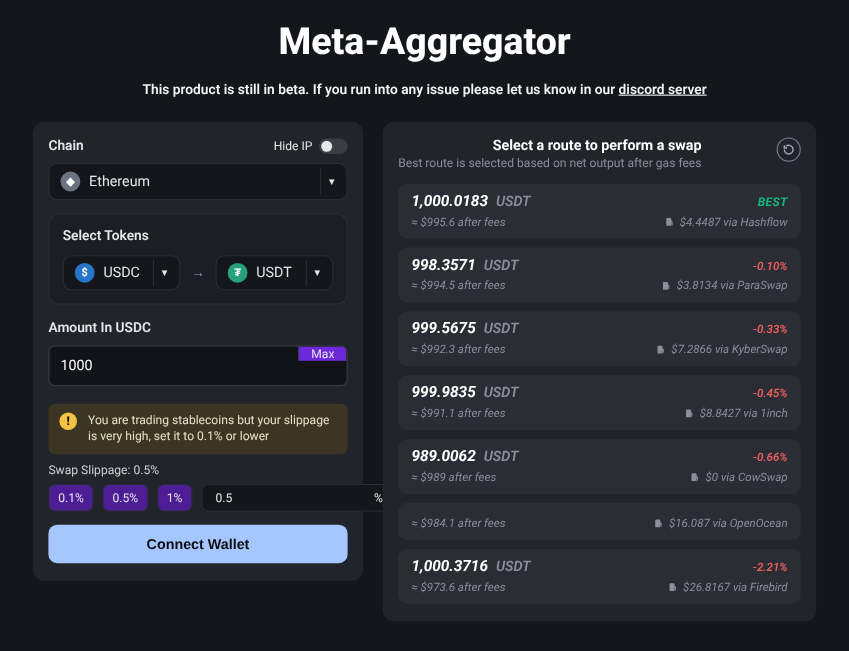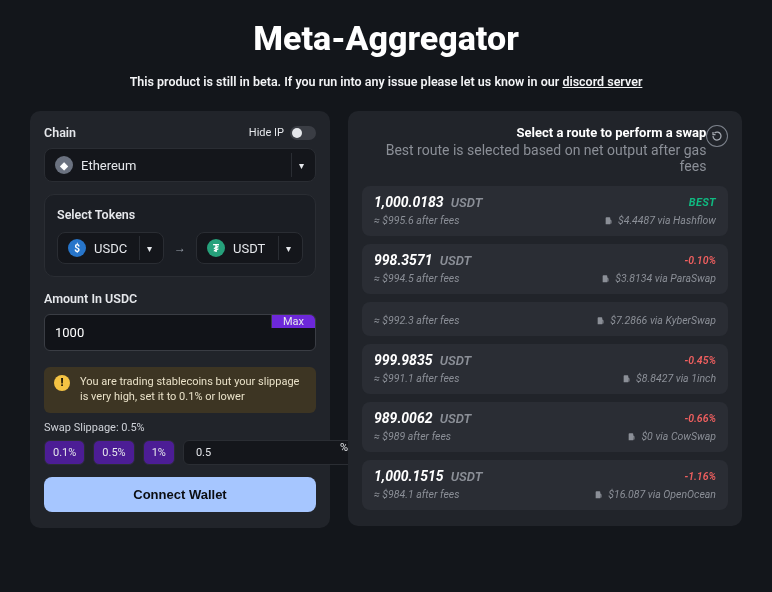--- a/index.html
+++ b/index.html
@@ -119,37 +119,37 @@
     font-size:11px; font-weight:800; display:flex; align-items:center; justify-content:center; flex:0 0 16px;
   }
 
   .slip-label { margin-top:8px; font-size:11px; color:#cfd2d8; }
   .slip-row { margin-top:6px; display:flex; gap:8px; align-items:center; }
   .slip-btn {
     background:#4c1d95; border:1px solid #2a2d33; border-radius:6px;
     font-size:11px; color:#e5e7eb; padding:5px 8px; cursor:pointer;
   }
   .slip-input {
-    flex:1; display:flex; background:#14161b; border:1px solid #2a2d33; border-radius:6px;
+    flex:1; display:flex; align-items:center; background:#14161b; border:1px solid #2a2d33; border-radius:6px;
     padding:0 8px;
   }
   .slip-input input {
     flex:1; background:transparent; border:0; outline:0; color:#e5e7eb; font-size:11px; padding:5px 4px; font-family:inherit;
   }
   .slip-input .pct { font-size:11px; color:#e5e7eb; }
 
   .connect-btn {
     margin-top:12px; width:100%; background:#a6c6ff; color:#0b0d11; font-weight:600;
     border:0; border-radius:8px; padding:10px 0; font-size:13px; cursor:pointer;
   }
 
   
   .right-head { display:flex; align-items:flex-start; justify-content:space-between;text-align:right; }
   .right-head-txt .t { font-size:13px; font-weight:700; color:#fff; }
-  .right-head-txt .s { font-size:14px; color:#8b8f97; margin-top:2px; }
+  .right-head-txt .s { font-size:11px; color:#8b8f97; margin-top:2px; }
   .refresh {
     width:22px; height:22px; border-radius:50%; border:1.5px solid #7b808a;
     display:flex; align-items:center; justify-content:center; cursor:pointer;
     position:relative;
   }
   .refresh svg { width:12px; height:12px; }
 
   .routes { margin-top:12px; display:flex; flex-direction:column; gap:8px;font-style:italic; }
   .route {
     background:#2a2d34; border-radius:8px; padding:8px 12px 9px 12px;
@@ -278,20 +278,24 @@
               <span>≈ $994.5 after fees</span>
               <span class="gas">
                 <svg viewBox="0 0 24 24">
                   <path d="M6 3h7a2 2 0 0 1 2 2v15H4V5a2 2 0 0 1 2-2zm9 5 3 3v6a2 2 0 0 1-2 2M6 10h7"></path>
                 </svg>
                 <span>$3.8134 via ParaSwap</span>
               </span>
             </div>
           </div>
           <div class="route">
+            <div class="route-top">
+              <div><span class="amt">999.5675</span><span class="sym"> USDT</span></div>
+              <span class="badge-diff">-0.33%</span>
+            </div>
             <div class="route-bot">
               <span>≈ $992.3 after fees</span>
               <span class="gas">
                 <svg viewBox="0 0 24 24">
                   <path d="M6 3h7a2 2 0 0 1 2 2v15H4V5a2 2 0 0 1 2-2zm9 5 3 3v6a2 2 0 0 1-2 2M6 10h7"></path>
                 </svg>
                 <span>$7.2866 via KyberSwap</span>
               </span>
             </div>
           </div>
@@ -319,30 +323,41 @@
               <span>≈ $989 after fees</span>
               <span class="gas">
                 <svg viewBox="0 0 24 24">
                   <path d="M6 3h7a2 2 0 0 1 2 2v15H4V5a2 2 0 0 1 2-2zm9 5 3 3v6a2 2 0 0 1-2 2M6 10h7"></path>
                 </svg>
                 <span>$0 via CowSwap</span>
               </span>
             </div>
           </div>
           <div class="route">
-            <div class="route-top">
-              <div><span class="amt">1,000.1515</span><span class="sym"> USDT</span></div>
-              <span class="badge-diff">-1.16%</span>
-            </div>
             <div class="route-bot">
               <span>≈ $984.1 after fees</span>
               <span class="gas">
                 <svg viewBox="0 0 24 24">
                   <path d="M6 3h7a2 2 0 0 1 2 2v15H4V5a2 2 0 0 1 2-2zm9 5 3 3v6a2 2 0 0 1-2 2M6 10h7"></path>
                 </svg>
                 <span>$16.087 via OpenOcean</span>
+              </span>
+            </div>
+          </div>
+          <div class="route">
+            <div class="route-top">
+              <div><span class="amt">1,000.3716</span><span class="sym"> USDT</span></div>
+              <span class="badge-diff">-2.21%</span>
+            </div>
+            <div class="route-bot">
+              <span>≈ $973.6 after fees</span>
+              <span class="gas">
+                <svg viewBox="0 0 24 24">
+                  <path d="M6 3h7a2 2 0 0 1 2 2v15H4V5a2 2 0 0 1 2-2zm9 5 3 3v6a2 2 0 0 1-2 2M6 10h7"></path>
+                </svg>
+                <span>$26.8167 via Firebird</span>
               </span>
             </div>
           </div>
         </div>
     </div>
   </div>
 </div>
 
 </body></html>

